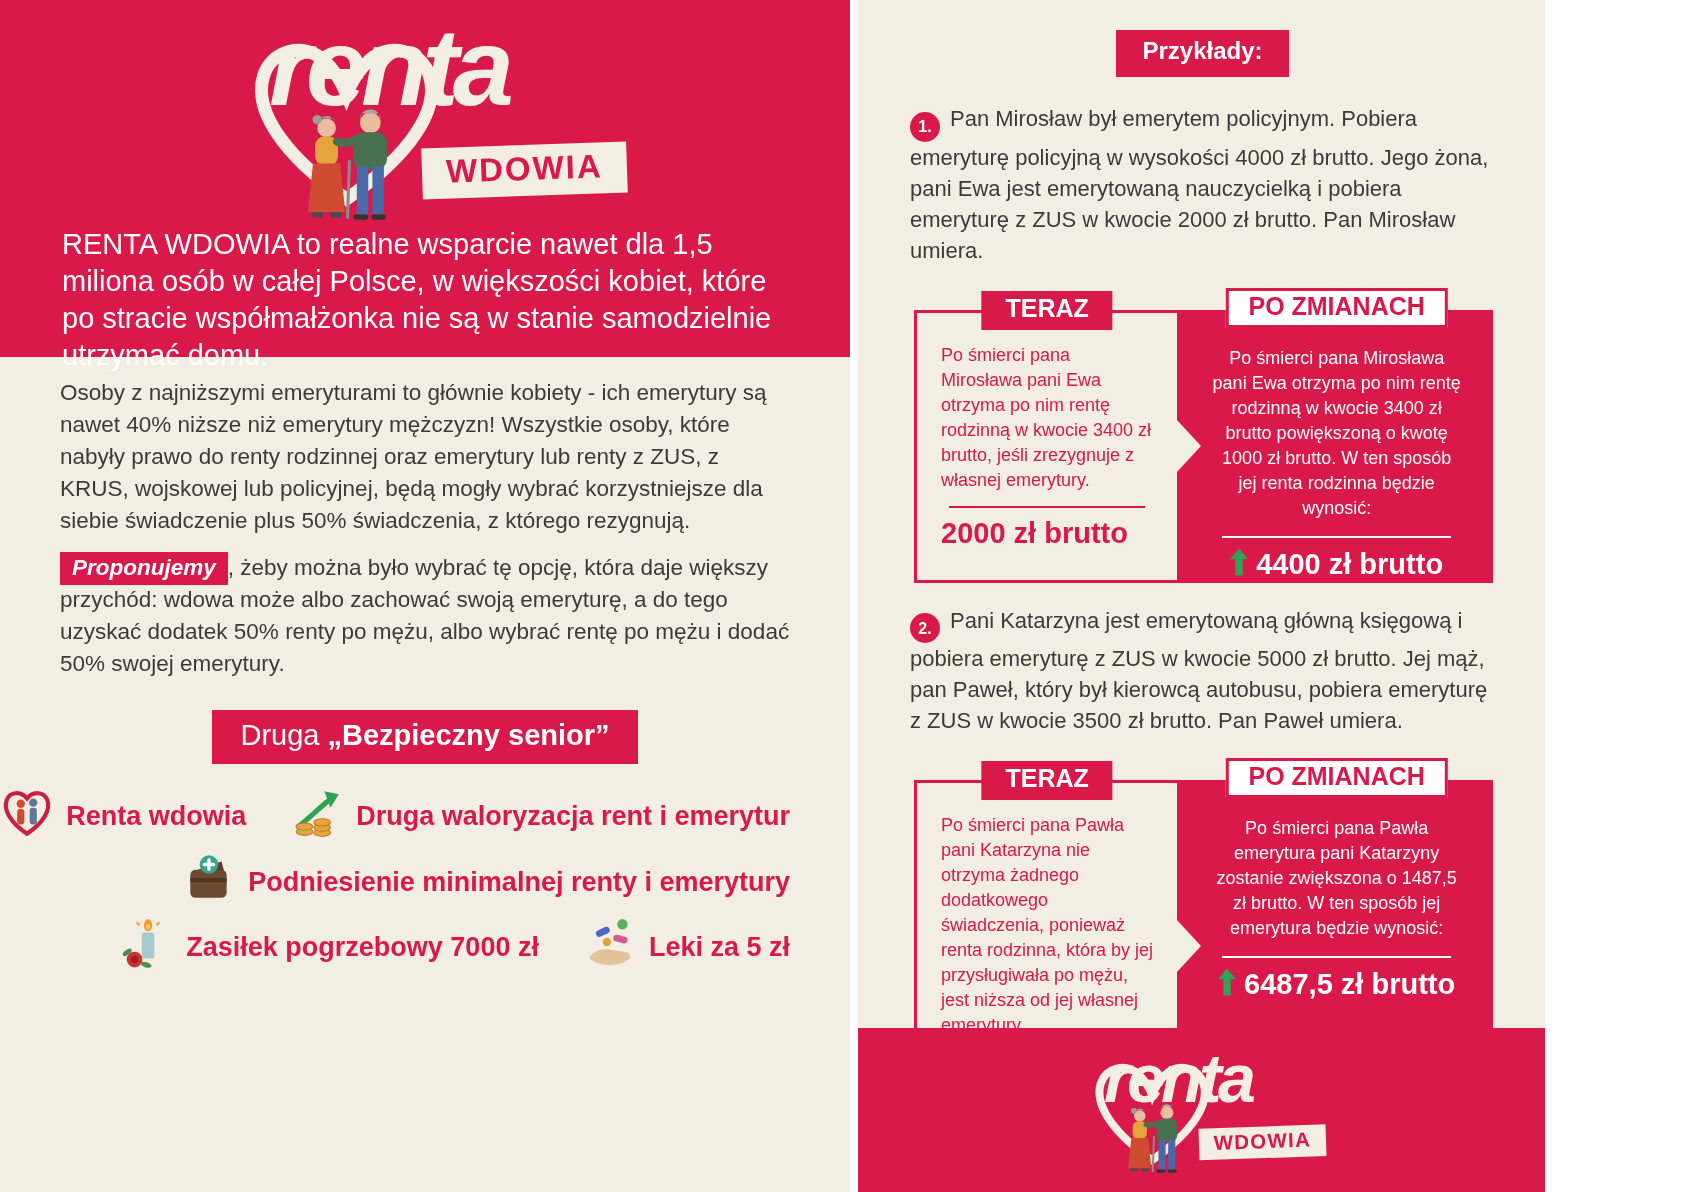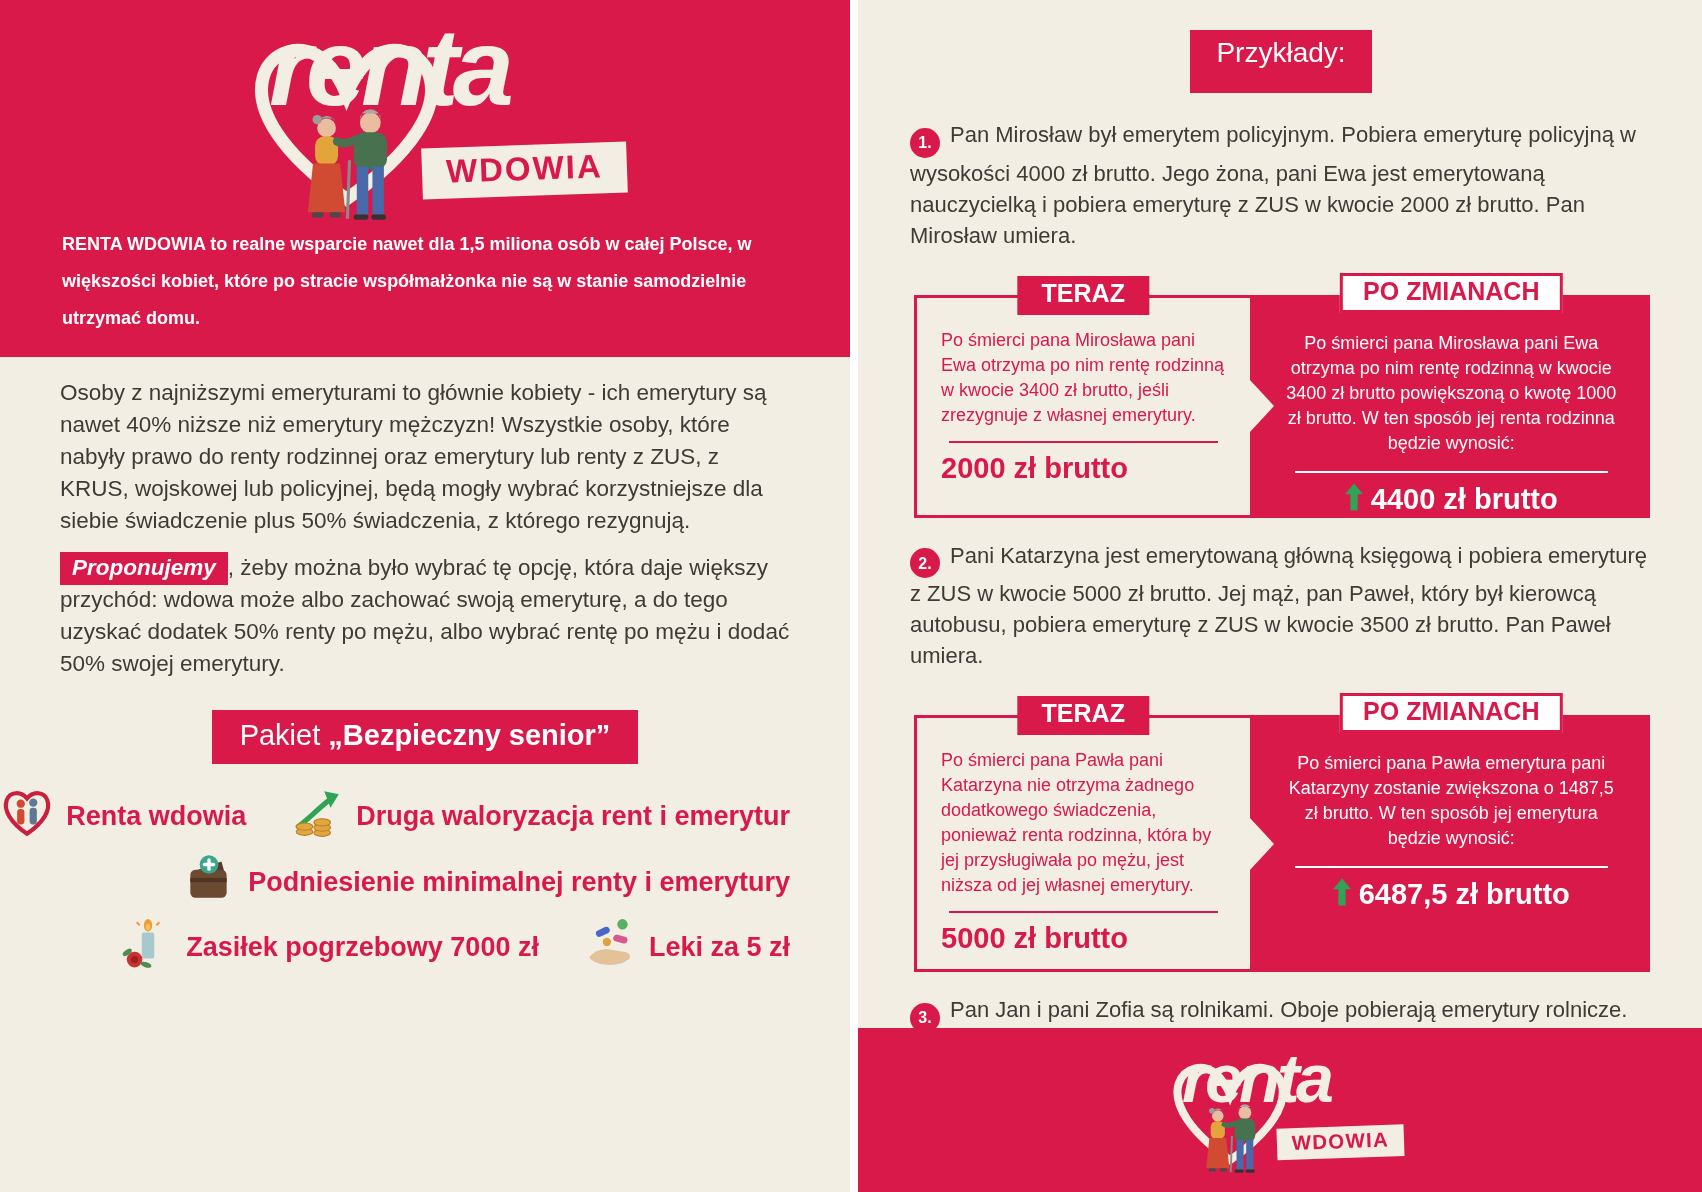--- a/index.html
+++ b/index.html
@@ -4,53 +4,53 @@
 <style>
   :root{
     --red:#D8194A;
     --cream:#F2EEE3;
     --dark:#3E3A36;
     --green:#2FA455;
   }
   *{box-sizing:border-box;}
   html,body{margin:0;padding:0;}
   body{font-family:"Liberation Sans",sans-serif;background:#fff;}
-  .page{position:relative;width:1702px;height:1192px;display:flex;background:#c2410c;overflow:hidden;}
+  .page{position:relative;width:1545px;height:1192px;display:flex;background:#c2410c;overflow:hidden;}
 
   
   .left-panel{width:850px;background:var(--cream);display:flex;flex-direction:column;}
   .divider{width:8px;background:#fff;}
   .left-header{height:357px;background:var(--red);padding:28px 62px 0;color:#fff;}
   .logo-wrap{display:flex;justify-content:center;}
 
   
   .logo{position:relative;width:380px;height:178px;}
   .logo-heart{position:absolute;left:-6px;top:-4px;}
   .logo-word{position:absolute;left:34px;top:-16px;font-size:110px;font-weight:bold;font-style:italic;color:var(--cream);letter-spacing:-6px;line-height:1;}
   .logo-sub{position:absolute;right:-12px;bottom:10px;background:var(--cream);color:var(--red);font-weight:bold;font-size:33px;letter-spacing:2px;padding:5px 24px 8px;transform:rotate(-2deg);}
   .logo-couple{position:absolute;left:52px;top:78px;}
 
-  .intro{margin-top:20px;font-size:18px;font-weight:bold;line-height:37px;}
+  .intro{margin-top:20px;font-size:29px;font-weight:normal;line-height:37px;}
 
   .left-body{padding:20px 60px 0;color:var(--dark);font-size:22.5px;line-height:32px;}
   .left-body p{margin:0 0 15px;}
   .lead-bold{font-weight:bold;font-size:25px;color:#2f2c29;}
   .highlight{background:var(--red);color:#fff;font-weight:bold;padding:3px 12px 5px;font-style:italic;}
 
   .package-box{background:var(--red);color:#fff;width:fit-content;margin:30px auto 20px;padding:9px 28px 13px;font-size:29px;white-space:nowrap;}
   .package-name{font-weight:bold;}
 
   .benefit-row{display:flex;justify-content:flex-end;align-items:center;gap:44px;margin-bottom:4px;}
   .benefit{display:flex;align-items:center;gap:12px;color:var(--red);font-weight:bold;font-size:27px;white-space:nowrap;}
   .benefit svg{flex:0 0 auto;}
 
   
   .right-panel{flex:1;background:var(--cream);position:relative;}
   .right-content{padding:30px 50px 0 52px;}
-  .title-box{background:var(--red);color:#fff;font-weight:normal;font-size:28px;width:fit-content;margin:0 auto 26px;padding:7px 26px 24px;}
+  .title-box{background:var(--red);color:#fff;font-weight:bold;font-size:24px;width:fit-content;margin:0 auto 26px;padding:7px 26px 12px;}
 
   .example{margin-bottom:6px;}
   .ex-desc{font-size:22px;line-height:31px;color:var(--dark);margin:0 0 44px;}
   .num-badge{display:inline-flex;align-items:center;justify-content:center;width:30px;height:30px;border-radius:50%;background:var(--red);color:#fff;font-weight:bold;font-size:16px;margin-right:10px;vertical-align:-6px;}
 
   .box-pair{display:flex;align-items:stretch;margin:0 2px 22px 4px;position:relative;}
   .box-now{width:46%;background:var(--cream);border:3px solid var(--red);position:relative;padding:30px 24px 14px;}
   .now-tab{position:absolute;top:-22px;left:50%;transform:translateX(-50%);background:var(--red);color:#fff;font-weight:bold;font-size:25px;padding:3px 24px 7px;white-space:nowrap;}
   .now-text{color:var(--red);font-size:18px;line-height:25px;}
   .rule-red{border:none;border-top:2.5px solid var(--red);margin:13px 8px 9px;}
@@ -104,21 +104,21 @@
           <span class="logo-sub">WDOWIA</span>
         </div>
       </div>
       <div class="intro">RENTA WDOWIA to realne wsparcie nawet dla 1,5 miliona osób w całej Polsce, w większości kobiet, które po stracie współmałżonka nie są w stanie samodzielnie utrzymać domu.</div>
     </div>
 
     <div class="left-body">
       <p><span>Osoby z najniższymi emeryturami to głównie kobiety - ich emerytury są nawet 40% niższe niż emerytury mężczyzn! Wszystkie osoby, które nabyły prawo do renty rodzinnej oraz emerytury lub renty z ZUS, z KRUS, wojskowej lub policyjnej, będą mogły wybrać korzystniejsze dla siebie świadczenie plus 50% świadczenia, z którego rezygnują.</span></p>
       <p><span class="highlight">Proponujemy</span><span>, żeby można było wybrać tę opcję, która daje większy przychód: wdowa może albo zachować swoją emeryturę, a do tego uzyskać dodatek 50% renty po mężu, albo wybrać rentę po mężu i dodać 50% swojej emerytury.</span></p>
 
-      <div class="package-box"><span>Pakiet </span><span class="package-name">„Bezpieczny senior”</span></div>
+      <div class="package-box"><span>Druga </span><span class="package-name">„Bezpieczny senior”</span></div>
 
       <div class="benefit-row">
         <div class="benefit">
           <span>
             <svg width="54" height="56" viewBox="0 0 52 52">
               <path d="M26 47 C10 36 3 24 6.5 14.5 C9.5 6.5 20 5.5 26 13 C32 5.5 42.5 6.5 45.5 14.5 C49 24 42 36 26 47 Z" fill="none" stroke="#C8203E" stroke-width="4"></path>
               <circle cx="20" cy="18" r="4" fill="#D14A32"></circle>
               <rect x="16.5" y="23" width="7" height="15" rx="3" fill="#D14A32"></rect>
               <circle cx="32" cy="17" r="4" fill="#5B7A96"></circle>
               <rect x="28.5" y="22" width="7" height="16" rx="3" fill="#5B7A96"></rect>

